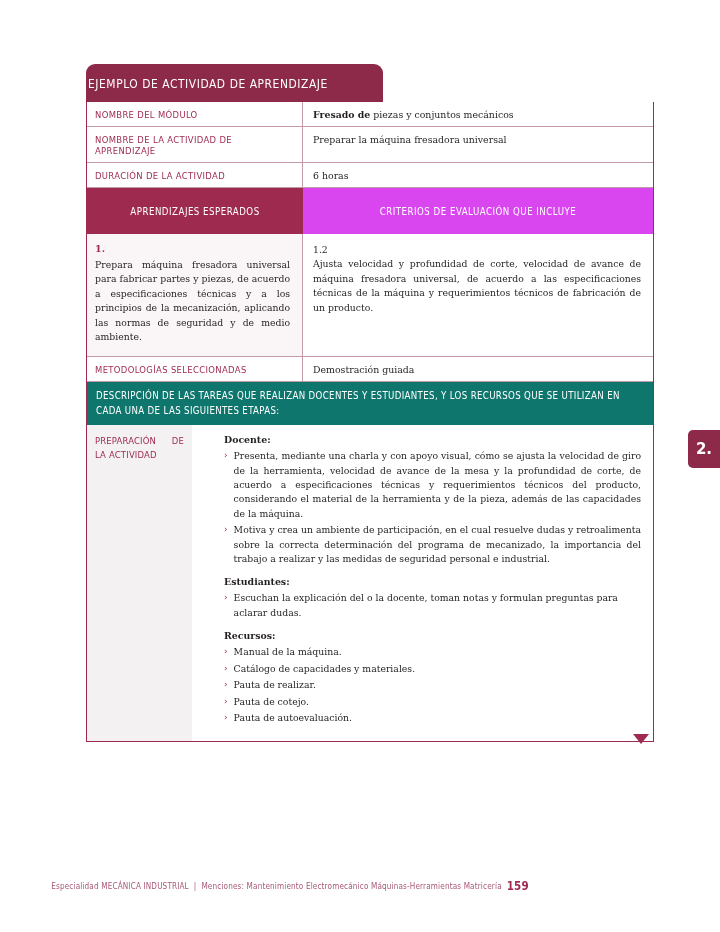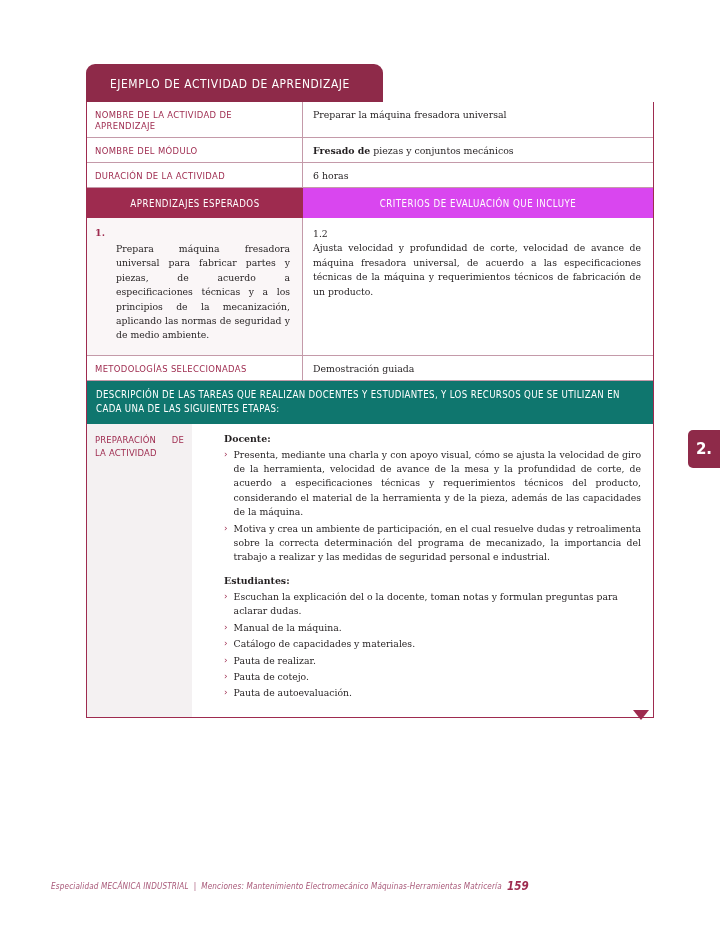--- a/index.html
+++ b/index.html
@@ -27,21 +27,21 @@
     position: absolute;
     left: 86px;
     top: 64px;
     width: 297px;
     height: 38px;
     background: #8e2a49;
     border-radius: 9px 9px 0 0;
     box-sizing: border-box;
     display: flex;
     align-items: center;
-    padding-left: 24px;
+    padding-left: 2px;
   }
   .banner-text {
     color: #ffffff;
     font-size: 12.8px;
     letter-spacing: 0.6px;
     font-family: "DejaVu Sans Condensed", "Liberation Sans Narrow", "Liberation Sans", sans-serif;
     transform: scaleX(0.93);
     transform-origin: left center;
     white-space: nowrap;
   }
@@ -82,21 +82,21 @@
     padding: 7px 8px 6px 10px;
     color: #231f20;
     font-size: 9.4px;
     font-family: "DejaVu Serif", serif;
   }
   .cell-value b { font-weight: bold; }
 
   
   .band {
     display: flex;
-    height: 30px;
+    height: 46px;
     justify-content: center;
   }
   .band-left {
     width: 216px;
     flex: 0 0 216px;
     background: #9e2b4f;
     display: flex;
     align-items: center;
     justify-content: center;
     color: #ffffff;
@@ -132,21 +132,20 @@
     font-size: 9.6px;
     font-family: "DejaVu Serif", serif;
     margin-bottom: 4px;
   }
   .ap-text {
     color: #231f20;
     font-size: 9.3px;
     line-height: 1.55;
     font-family: "DejaVu Serif", serif;
     text-align: justify;
-    margin-left: 21px;
   }
   .ap-right {
     flex: 1 1 auto;
     box-sizing: border-box;
     padding: 9px 12px 10px 10px;
   }
   .crit {
     display: flex;
     color: #231f20;
     font-size: 9.3px;
@@ -251,21 +250,20 @@
   .footer {
     position: absolute;
     left: 0;
     top: 879px;
     width: 580px;
     text-align: center;
     color: #a85878;
     font-size: 8.1px;
     letter-spacing: 0.15px;
     font-family: "DejaVu Sans Condensed", "Liberation Sans Narrow", "Liberation Sans", sans-serif;
-    font-style: italic;
   }
   .footer .pg {
     color: #9e2b4f;
     font-size: 11.5px;
     font-weight: bold;
     margin-left: 5px;
     vertical-align: -1px;
   }
   .footer .sep { margin: 0 5px; }
 </style>
@@ -274,27 +272,27 @@
 
 <div class="page">
 
   <div class="banner">
     <span class="banner-text">EJEMPLO DE ACTIVIDAD DE APRENDIZAJE</span>
   </div>
 
   <div class="table">
 
     <div class="row">
+      <div class="cell-label">NOMBRE DEL MÓDULO</div>
+      <div class="cell-value"><b>Fresado de</b><span> piezas y conjuntos mecánicos</span></div>
+    </div>
+
+    <div class="row">
       <div class="cell-label">NOMBRE DE LA ACTIVIDAD DE APRENDIZAJE</div>
       <div class="cell-value">Preparar la máquina fresadora universal</div>
-    </div>
-
-    <div class="row">
-      <div class="cell-label">NOMBRE DEL MÓDULO</div>
-      <div class="cell-value"><b>Fresado de</b><span> piezas y conjuntos mecánicos</span></div>
     </div>
 
     <div class="row">
       <div class="cell-label">DURACIÓN DE LA ACTIVIDAD</div>
       <div class="cell-value">6 horas</div>
     </div>
 
     <div class="band">
       <div class="band-left">APRENDIZAJES ESPERADOS</div>
       <div class="band-right">CRITERIOS DE EVALUACIÓN QUE INCLUYE</div>
@@ -333,20 +331,21 @@
           <span class="bullet-mark">›</span>
           <span class="bullet-text">Motiva y crea un ambiente de participación, en el cual resuelve dudas y retroalimenta sobre la correcta determinación del programa de mecanizado, la importancia del trabajo a realizar y las medidas de seguridad personal e industrial.</span>
         </div>
 
         <div class="grp-title spaced">Estudiantes:</div>
         <div class="bullet">
           <span class="bullet-mark">›</span>
           <span class="bullet-text nojust">Escuchan la explicación del o la docente, toman notas y formulan preguntas para aclarar dudas.</span>
         </div>
 
+        <div class="grp-title spaced">Recursos:</div>
         <div class="bullet">
           <span class="bullet-mark">›</span>
           <span class="bullet-text nojust">Manual de la máquina.</span>
         </div>
         <div class="bullet">
           <span class="bullet-mark">›</span>
           <span class="bullet-text nojust">Catálogo de capacidades y materiales.</span>
         </div>
         <div class="bullet">
           <span class="bullet-mark">›</span>

